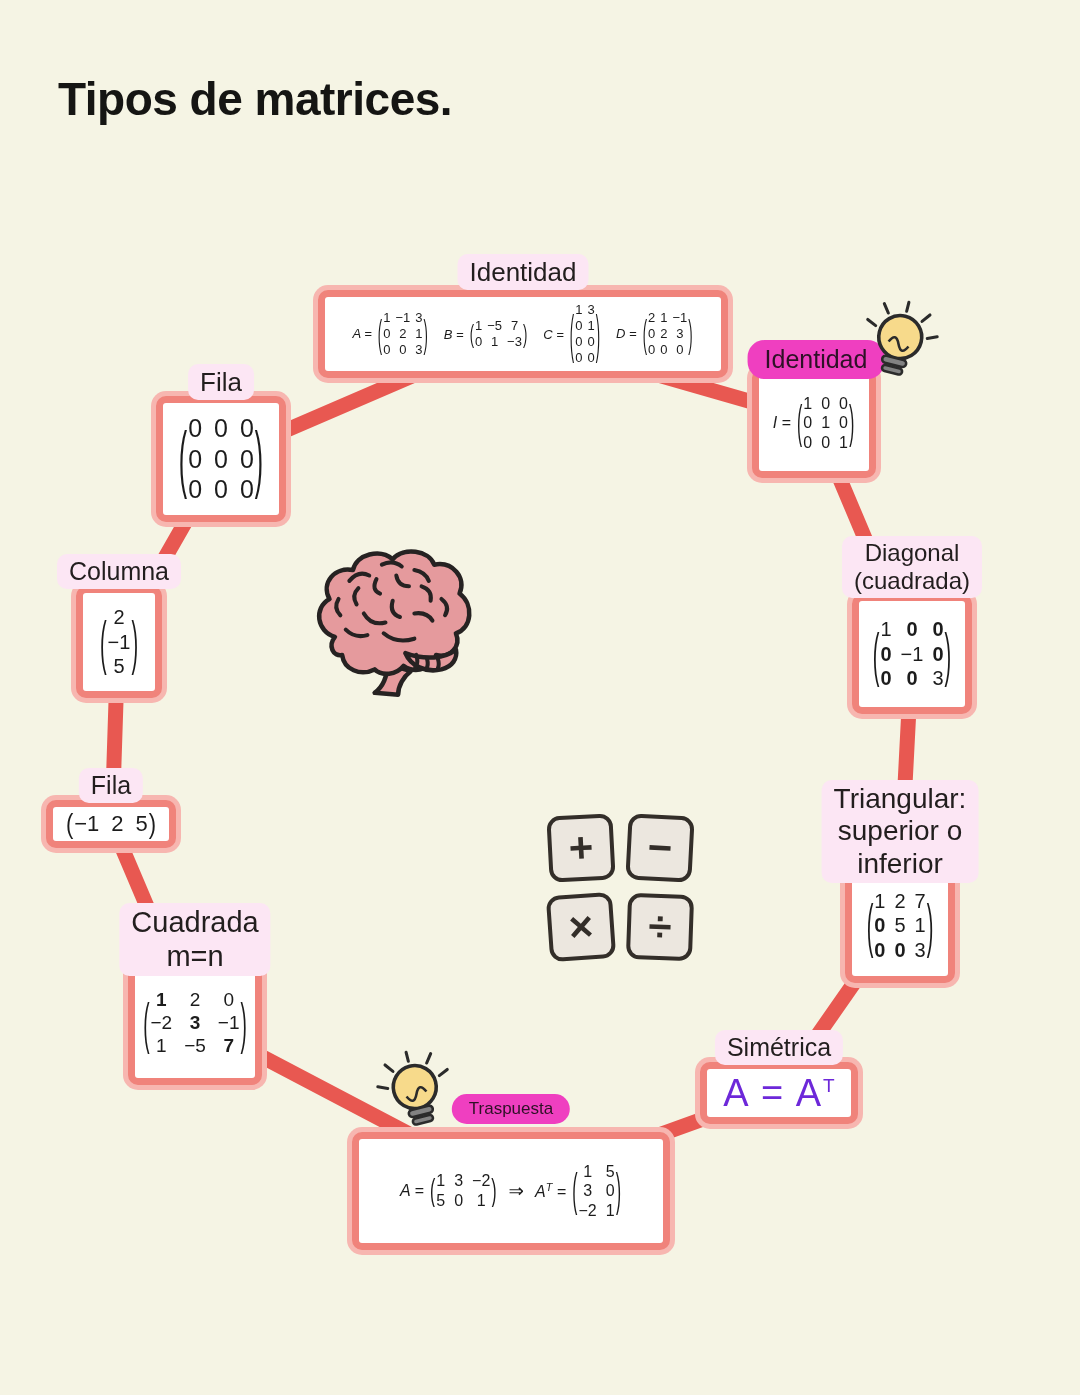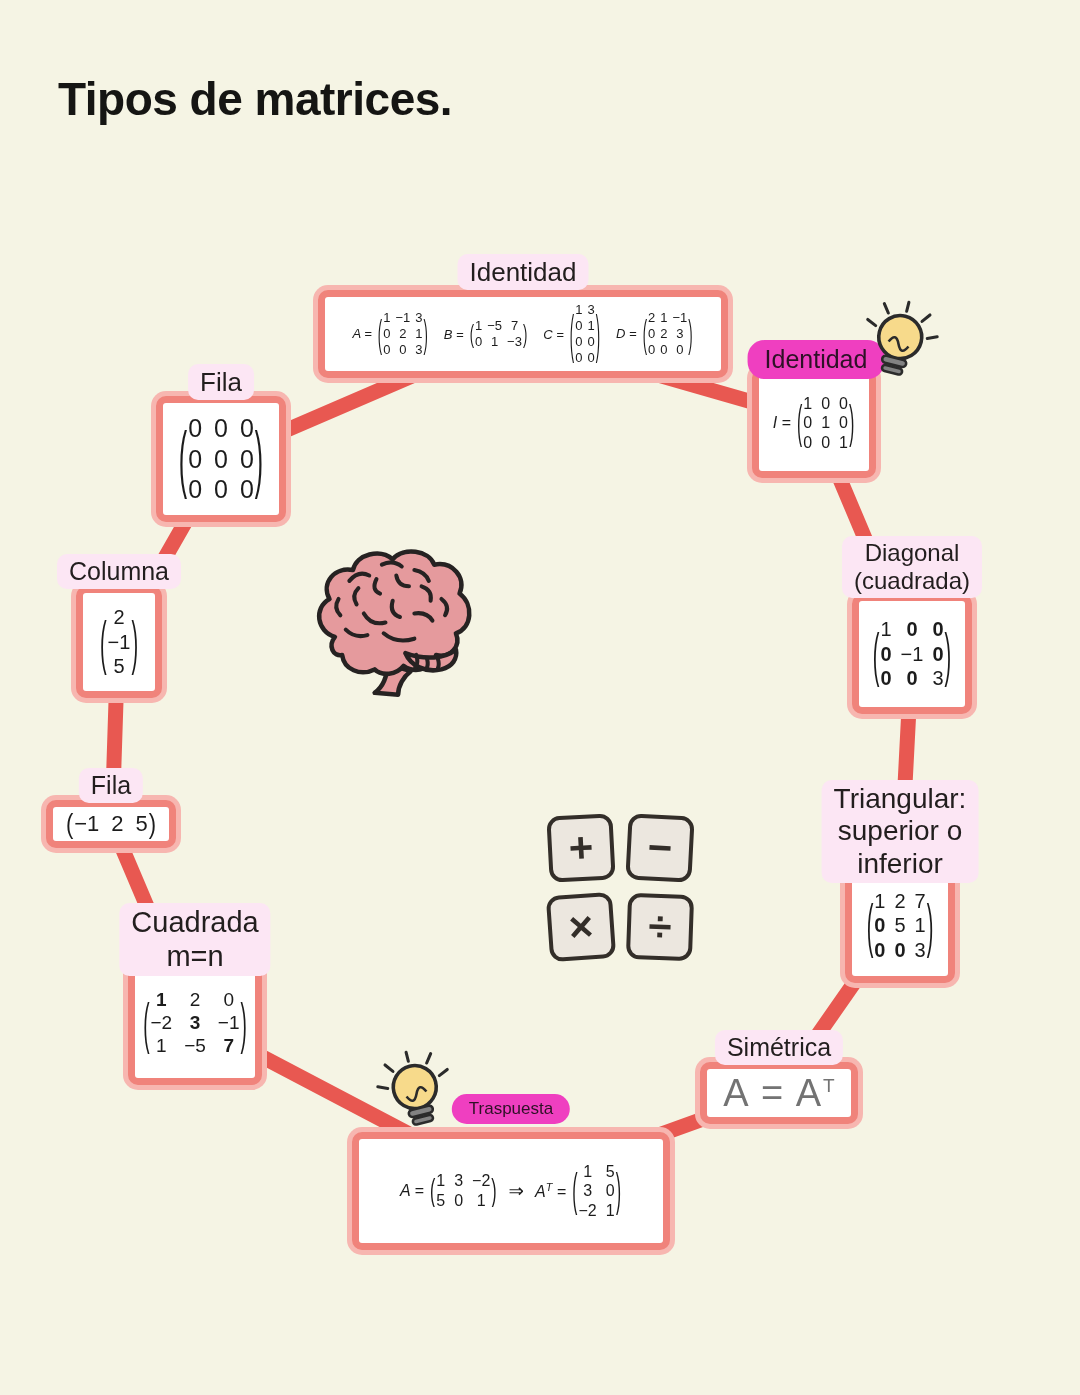--- a/index.html
+++ b/index.html
@@ -39,21 +39,21 @@
   .exprs{display:flex;align-items:center;gap:12px;}
   .expr{display:inline-flex;align-items:center;white-space:nowrap;}
   .pre{font-style:italic;margin-right:5px;}
   .pre sup{font-size:0.68em;}
   .mx{display:inline-flex;align-items:center;}
   .paren{display:inline-block;line-height:1;transform-origin:center;padding:0 1px;font-weight:400;}
   .mg{display:grid;column-gap:9px;justify-items:center;align-items:center;}
   .mc{line-height:1.22;}
   .mc.b{font-weight:bold;}
   .sep{margin:0 7px;font-size:1.15em;}
-  .formula{font-size:38px;color:#737373;letter-spacing:2px;}
+  .formula{font-size:38px;color:#6d28d9;letter-spacing:2px;}
   .formula sup{font-size:0.5em;letter-spacing:0;}
   
   #box-escalonada{left:318px;top:290px;width:410px;height:88px;font-size:13px;}
   #box-escalonada .exprs{gap:15px;}
   #box-escalonada .mg{column-gap:5px;}
   #label-escalonada{left:523px;top:254px;font-size:26px;}
   #box-identidad{left:752px;top:368px;width:124px;height:110px;font-size:16px;}
   #label-identidad{left:816px;top:340px;font-size:25px;}
   #box-diagonal{left:852px;top:594px;width:120px;height:120px;font-size:20px;}
   #label-diagonal{left:912px;top:536px;font-size:24px;}

